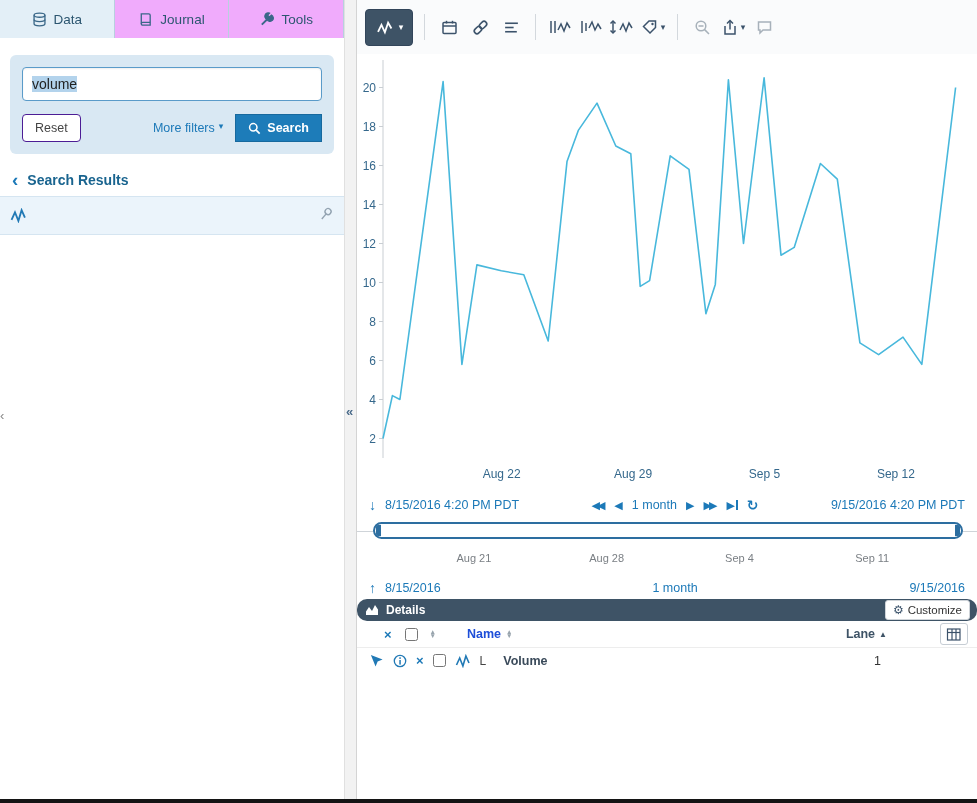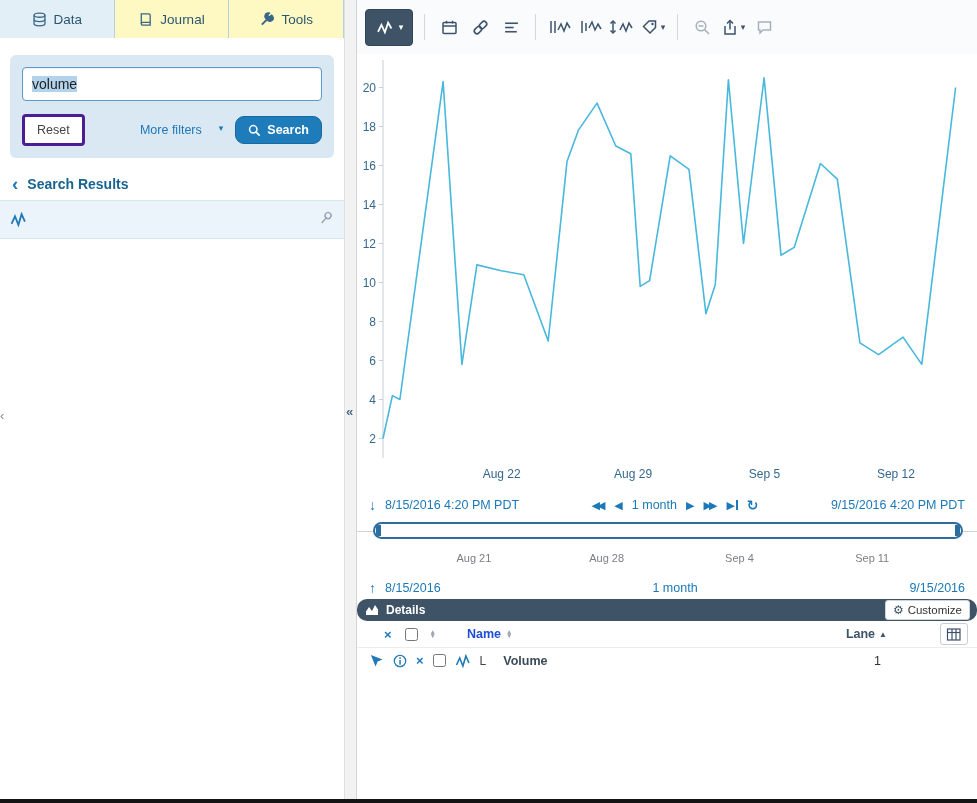--- a/index.html
+++ b/index.html
@@ -5,37 +5,37 @@
   * { box-sizing: border-box; margin: 0; padding: 0; }
   body {
     width: 977px; height: 803px; overflow: hidden;
     font-family: "Liberation Sans", "DejaVu Sans", sans-serif;
     font-size: 13px; color: #333; background: #fff;
   }
   .app { display: flex; height: 799px; position: relative; }
 
   
   .sidebar { width: 344px; flex: 0 0 344px; display: flex; flex-direction: column; background: #fff; }
-  .tabbar { display: flex; height: 38px; flex: 0 0 38px; background: #fef9c3; }
+  .tabbar { display: flex; height: 38px; flex: 0 0 38px; background: #f0abfc; }
   .tab { flex: 1; display: flex; align-items: center; justify-content: center; gap: 7px;
          font-size: 13.5px; color: #2c5670; border-right: 1px solid #b8cfdf; cursor: pointer; }
   .tab.active { background: #e3eff7; }
   .tab svg { width: 15px; height: 15px; }
 
   .search-card { margin: 17px 10px 0; background: #d9e8f3; border-radius: 6px; padding: 12px; }
   .fake-input { background: #fff; border: 1px solid #5a9bc9; border-radius: 4px; height: 34px;
                 display: flex; align-items: center; padding: 0 9px; font-size: 14px; color: #222;
                 box-shadow: inset 0 1px 2px rgba(0,0,0,.07); cursor: text; }
   .fake-input .sel { background: #b3d3ec; }
   .search-actions { display: flex; align-items: center; margin-top: 13px; gap: 12px; }
-  .btn-reset { background: #fff; border: 3px solid #4c1d95; border-radius: 4px; padding: 6px 12px;
+  .btn-reset { background: #fff; border: 1px solid #4c1d95; border-radius: 4px; padding: 6px 12px;
                font-size: 12.5px; color: #444; cursor: pointer; font-family: inherit; }
-  .more-filters { margin-left: auto; color: #1c79b8; font-size: 12.5px; display: flex; gap: 17px;
+  .more-filters { margin-left: auto; color: #1c79b8; font-size: 12.5px; display: flex; gap: 4px;
                   align-items: flex-start; cursor: pointer; text-decoration: none; }
-  .btn-search { background: #1d7cb9; border: 1px solid #17699e; color: #fff; border-radius: 9px;
+  .btn-search { background: #1d7cb9; border: 1px solid #17699e; color: #fff; border-radius: 0;
                 padding: 6px 12px; font-size: 12.5px; font-weight: 700; display: flex; align-items: center;
                 gap: 6px; cursor: pointer; font-family: inherit; }
 
   .results-header { display: flex; align-items: center; gap: 9px; padding: 18px 12px 8px;
                     color: #19648f; font-weight: 700; font-size: 14px; }
   .results-header .chev { color: #1c79b8; font-size: 19px; font-weight: 700; line-height: 14px; cursor: pointer; }
   .result-item { background: #ebf4fb; border-top: 1px solid #d5e5f1; border-bottom: 1px solid #d5e5f1;
                  padding: 8px 10px; display: flex; gap: 9px; cursor: pointer; }
   .r-icon { padding-top: 3px; }
   .r-title { font-size: 13px; font-weight: 700; color: #3d3d3d; }

